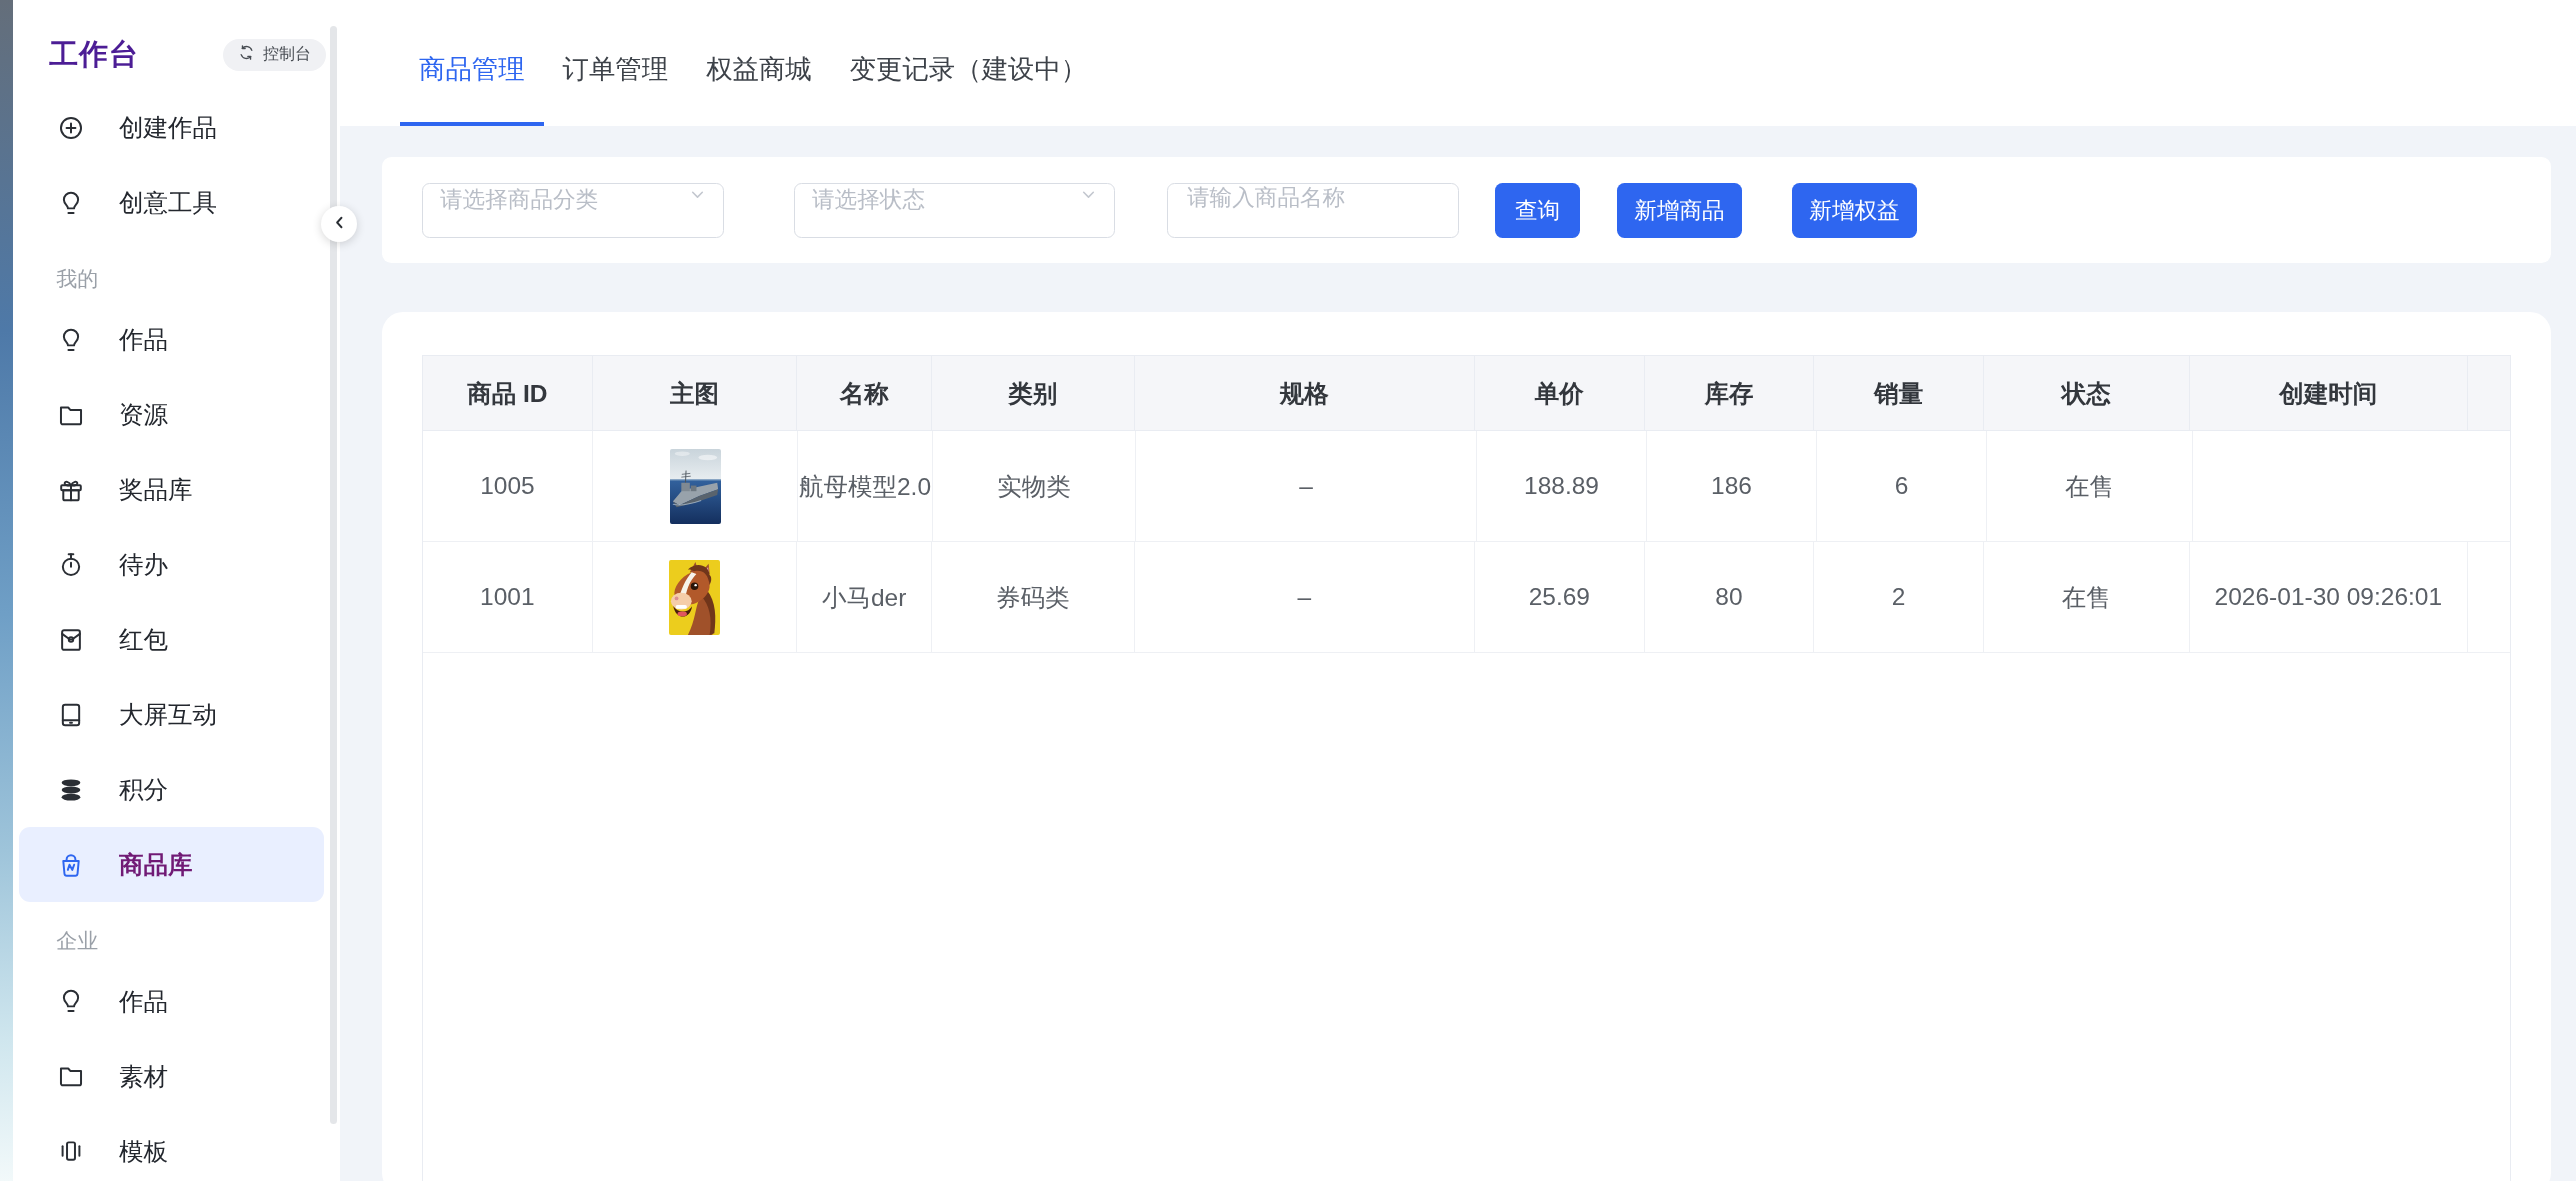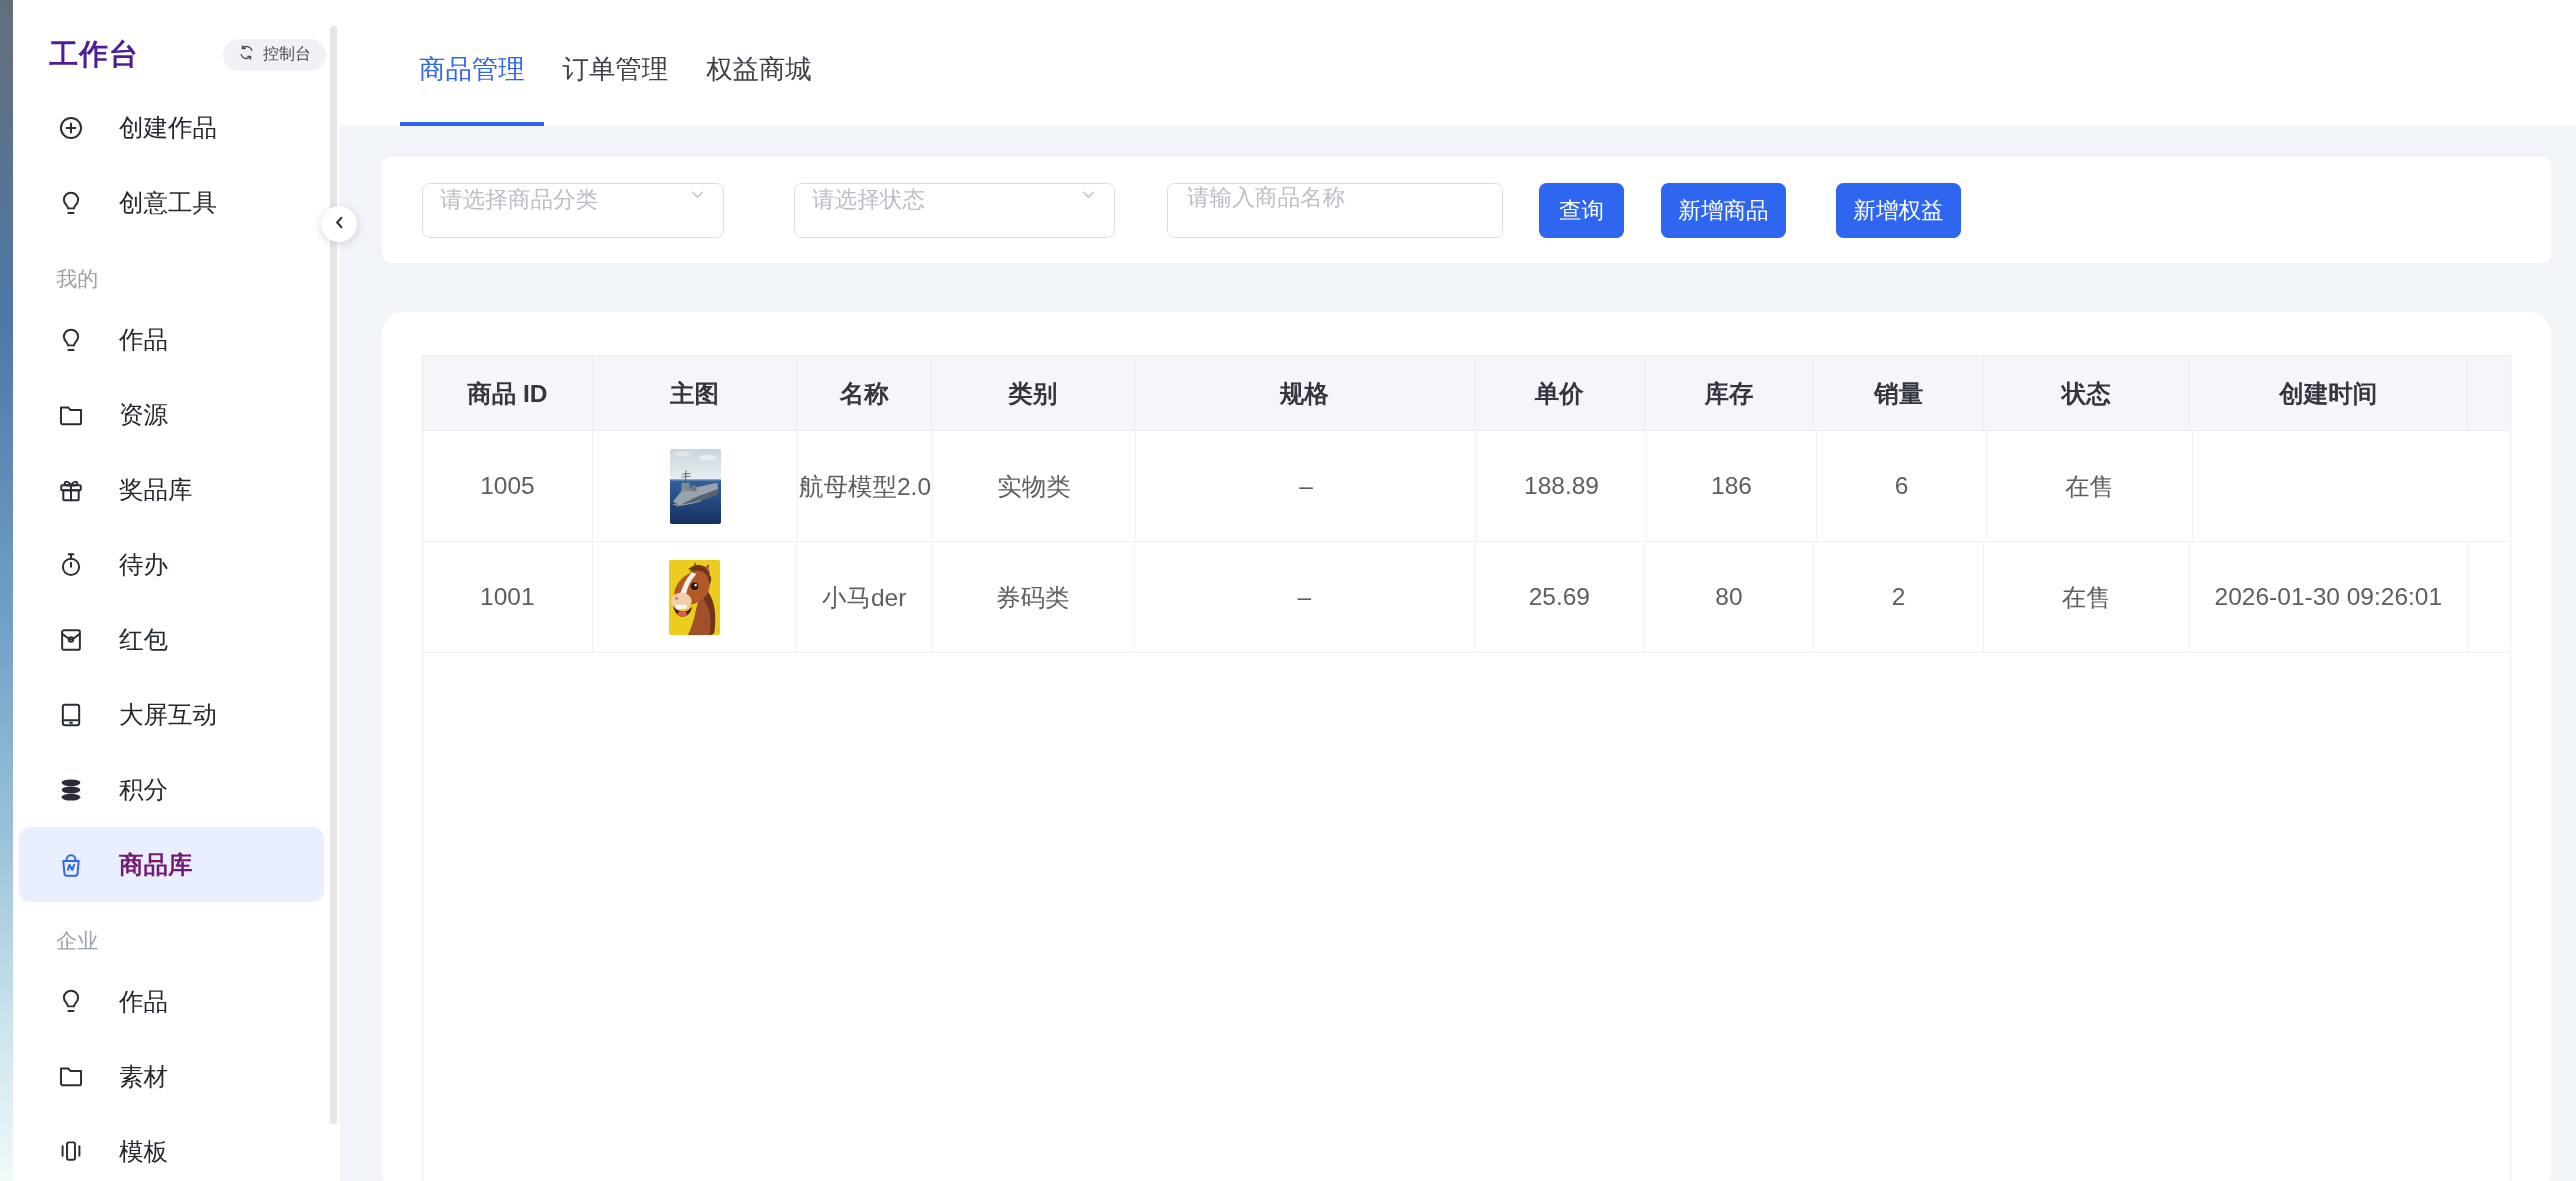--- a/index.html
+++ b/index.html
@@ -36,21 +36,21 @@
   .content{position:absolute;top:113px;left:0;right:0;bottom:0;background:#f1f4f9;padding:31px 25.5px 0 42px;box-sizing:border-box;}
   
   .filter-card{height:106px;background:#fff;border-radius:9.4px;display:flex;align-items:center;padding-left:40px;box-sizing:border-box;}
   .select,.finput{height:55px;border:0.9px solid #d9dde4;border-radius:7.5px;background:#fff;display:flex;align-items:flex-start;
     box-sizing:border-box;padding:0 15px 0 17px;}
   .select{cursor:pointer;}
   .select .ph{font-size:22.6px;color:#b9bec7;flex:1;white-space:nowrap;}
   .select svg{width:21px;height:21px;color:#c3c7cf;flex:none;}
   .f-cat{width:302px;margin-right:70px;}
   .f-status{width:321px;margin-right:52px;}
-  .f-name{width:336px;margin-right:36px;}
+  .f-name{width:292px;margin-right:36px;}
   .finput input{border:none;outline:none;font-size:22.6px;width:100%;color:#333;background:transparent;font-family:inherit;}
   .finput input::placeholder{color:#b9bec7;}
   .btn{height:55px;background:#2e66f0;color:#fff;font-size:22.6px;border:none;border-radius:7.5px;cursor:pointer;
        font-family:inherit;font-weight:500;padding:0;white-space:nowrap;}
   .btn-search{width:85px;margin-right:37px;}
   .btn-add1{width:125px;margin-right:42px;}
   .btn-add2{width:125px;margin-left:8px;}
   
   .table-card{margin-top:49px;background:#fff;border-radius:21px;height:882px;position:relative;box-sizing:border-box;
               padding:43px 0 0 40px;overflow:hidden;}
@@ -226,20 +226,21 @@
           <path d="M14.5 6 9 12l5.5 6"></path>
         </svg>
     </span>
   </button>
 
   <main class="main">
     <header class="tabs" id="tabs">
         <div class="tab active">商品管理</div>
         <div class="tab">订单管理</div>
         <div class="tab">权益商城</div>
+        <div class="tab">变更记录（建设中）</div>
       </header>
 
     <section class="content">
       <div class="filter-card">
         <div class="select f-cat">
           <span class="ph">请选择商品分类</span>
           <span>
             <svg viewBox="0 0 24 24" fill="none" stroke="currentColor" stroke-width="1.8" stroke-linecap="round" stroke-linejoin="round">
                 <path d="M6.5 9.5 12 15l5.5-5.5"></path>
               </svg>

